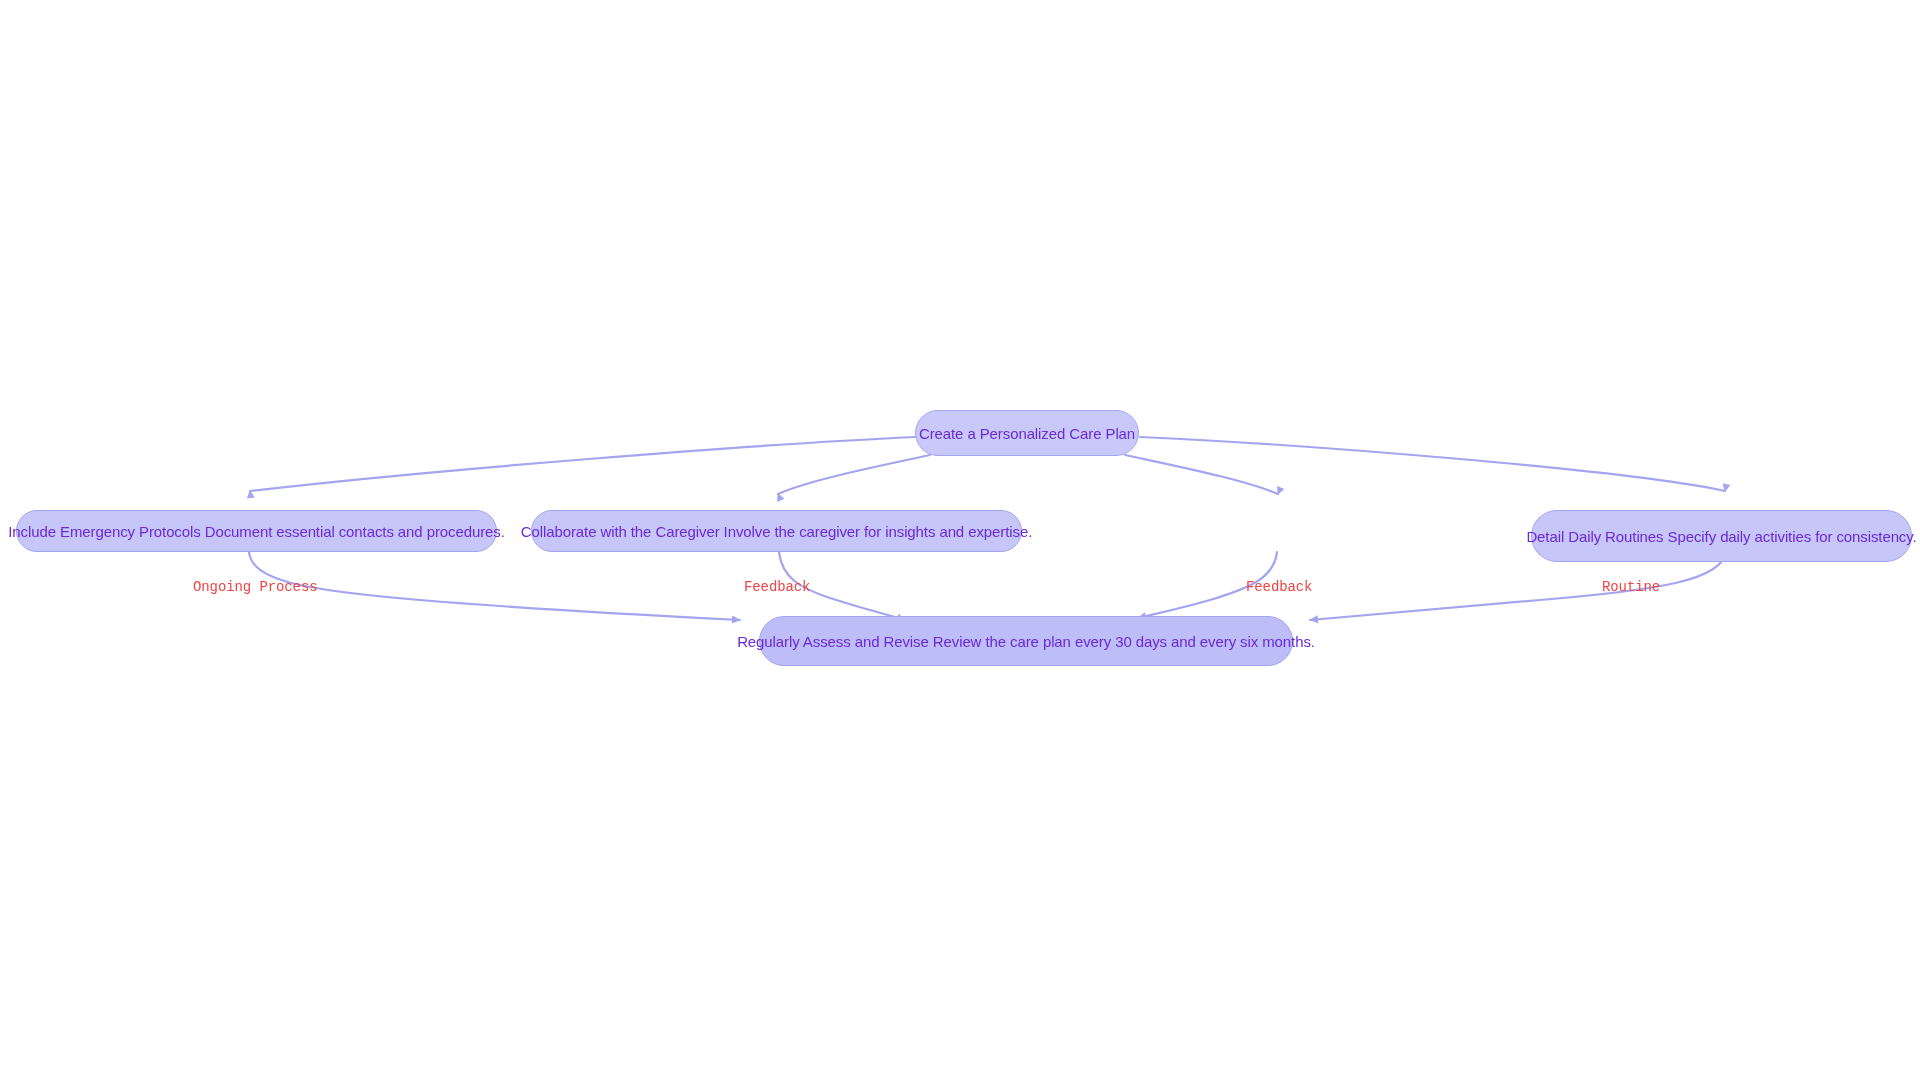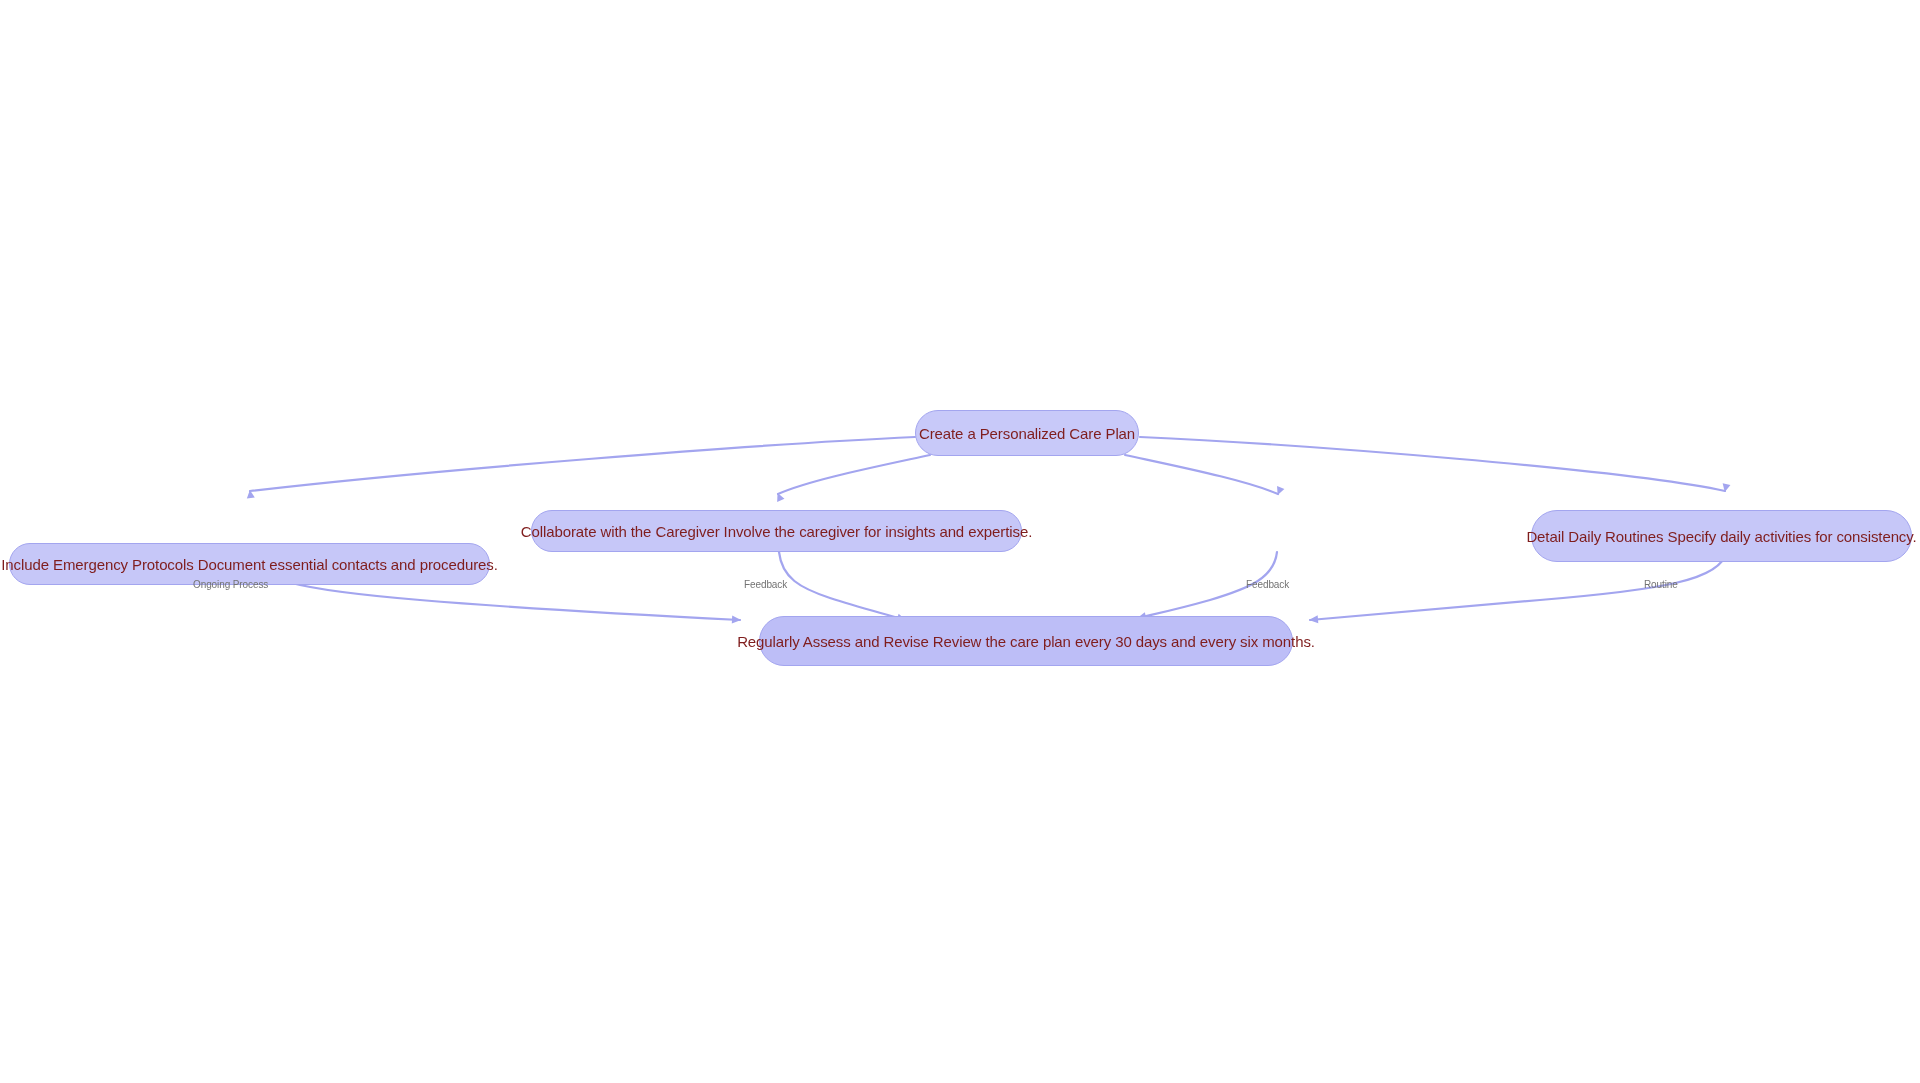--- a/index.html
+++ b/index.html
@@ -28,43 +28,43 @@
   }
   .node {
     position: absolute;
     box-sizing: border-box;
     display: flex;
     align-items: center;
     justify-content: center;
     border-radius: 999px;
     border: 1px solid #a3a5ef;
     background: #c6c7f8;
-    color: #7f1d1d;
+    color: #6d28d9;
     font-family: "Liberation Sans", sans-serif;
     font-size: 15px;
     letter-spacing: -0.1px;
     white-space: nowrap;
     text-align: center;
     z-index: 2;
   }
   .node.root {
     background: #c8c9f9;
   }
   .node.terminal {
     background: #bdbef7;
   }
   .node-label {
     pointer-events: none;
     padding: 0 26px;
   }
   .edge-label {
     position: absolute;
-    color: #737373;
-    font-family: Liberation Sans, sans-serif;
-    font-size: 10px;
+    color: #ef4444;
+    font-family: Liberation Mono, monospace;
+    font-size: 14px;
     letter-spacing: -0.1px;
     white-space: nowrap;
     background: transparent;
     z-index: 3;
   }
 </style>
 </head>
 <body>
 
 <div id="diagram-root">
@@ -96,21 +96,21 @@
       <path d="M 1277,552 C 1274,578 1250,588 1210,600 C 1175,610 1150,615 1138,618" marker-end="url(#arrow-head)"></path>
 
       <path d="M 1726,552 C 1722,580 1660,590 1540,600 C 1420,610 1360,616 1310,620" marker-end="url(#arrow-head)"></path>
     </g>
   </svg>
 
   <div class="node root" style="left:915px; top:410px; width:224px; height:46px;">
     <span class="node-label">Create a Personalized Care Plan</span>
   </div>
 
-  <div class="node" style="left:9px; top:510px; width:481px; height:42px;margin-top:33px;">
+  <div class="node" style="left:16px; top:510px; width:481px; height:42px;">
     <span class="node-label">Include Emergency Protocols Document essential contacts and procedures.</span>
   </div>
 
   <div class="node" style="left:531px; top:510px; width:491px; height:42px;">
     <span class="node-label">Collaborate with the Caregiver Involve the caregiver for insights and expertise.</span>
   </div>
 
 
   <div class="node" style="left:1531px; top:510px; width:381px; height:52px;">
     <span class="node-label">Detail Daily Routines Specify daily activities for consistency.</span>
@@ -122,17 +122,17 @@
 
   <div class="edge-label" style="left:193px; top:579px;">
     <span>Ongoing Process</span>
   </div>
   <div class="edge-label" style="left:744px; top:579px;">
     <span>Feedback</span>
   </div>
   <div class="edge-label" style="left:1246px; top:579px;">
     <span>Feedback</span>
   </div>
-  <div class="edge-label" style="left:1644px; top:579px;">
+  <div class="edge-label" style="left:1602px; top:579px;">
     <span>Routine</span>
   </div>
 
 </div>
 
 </body></html>

